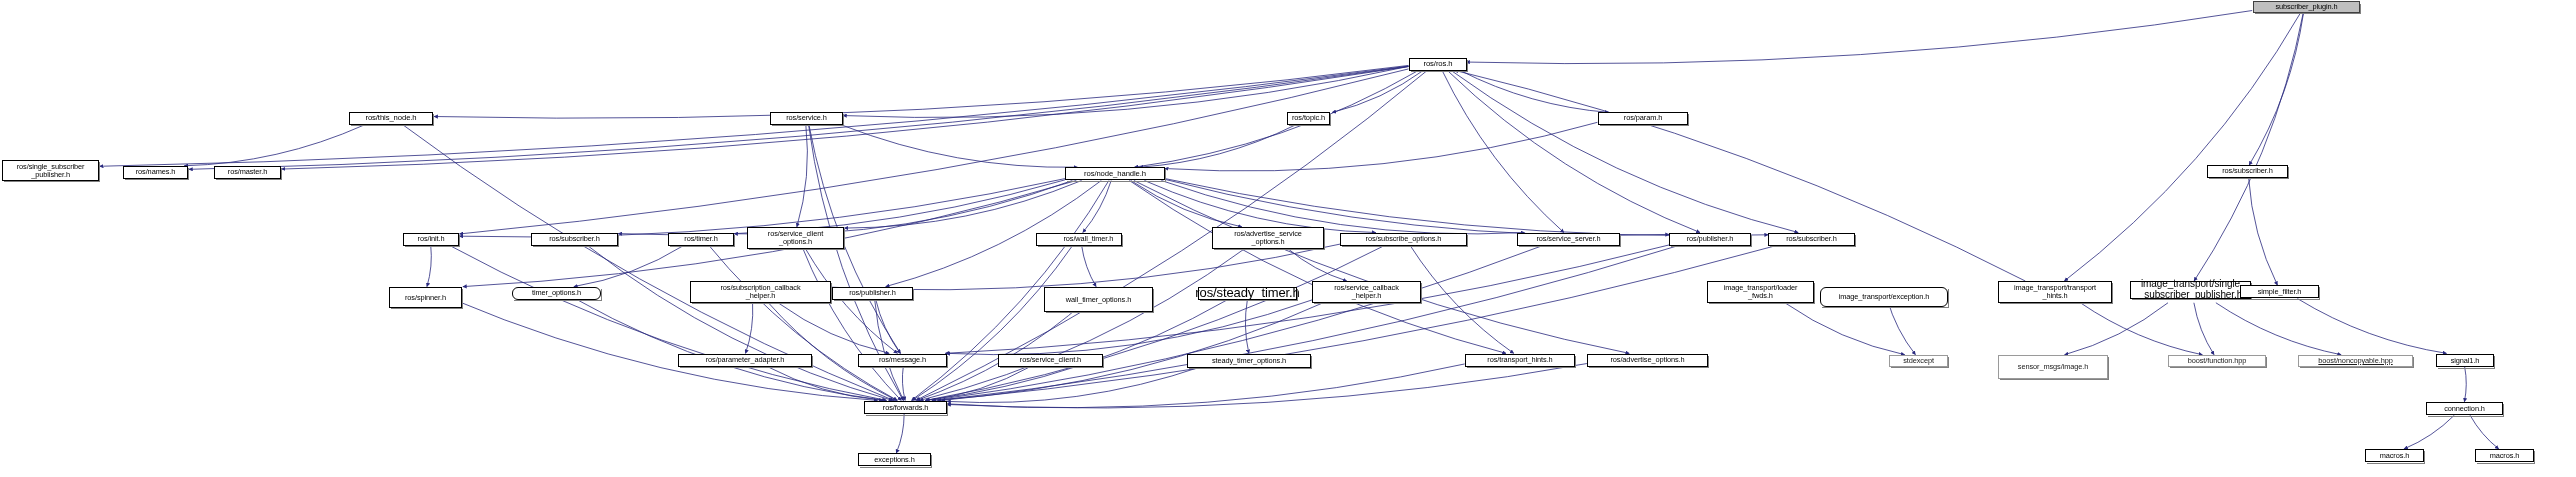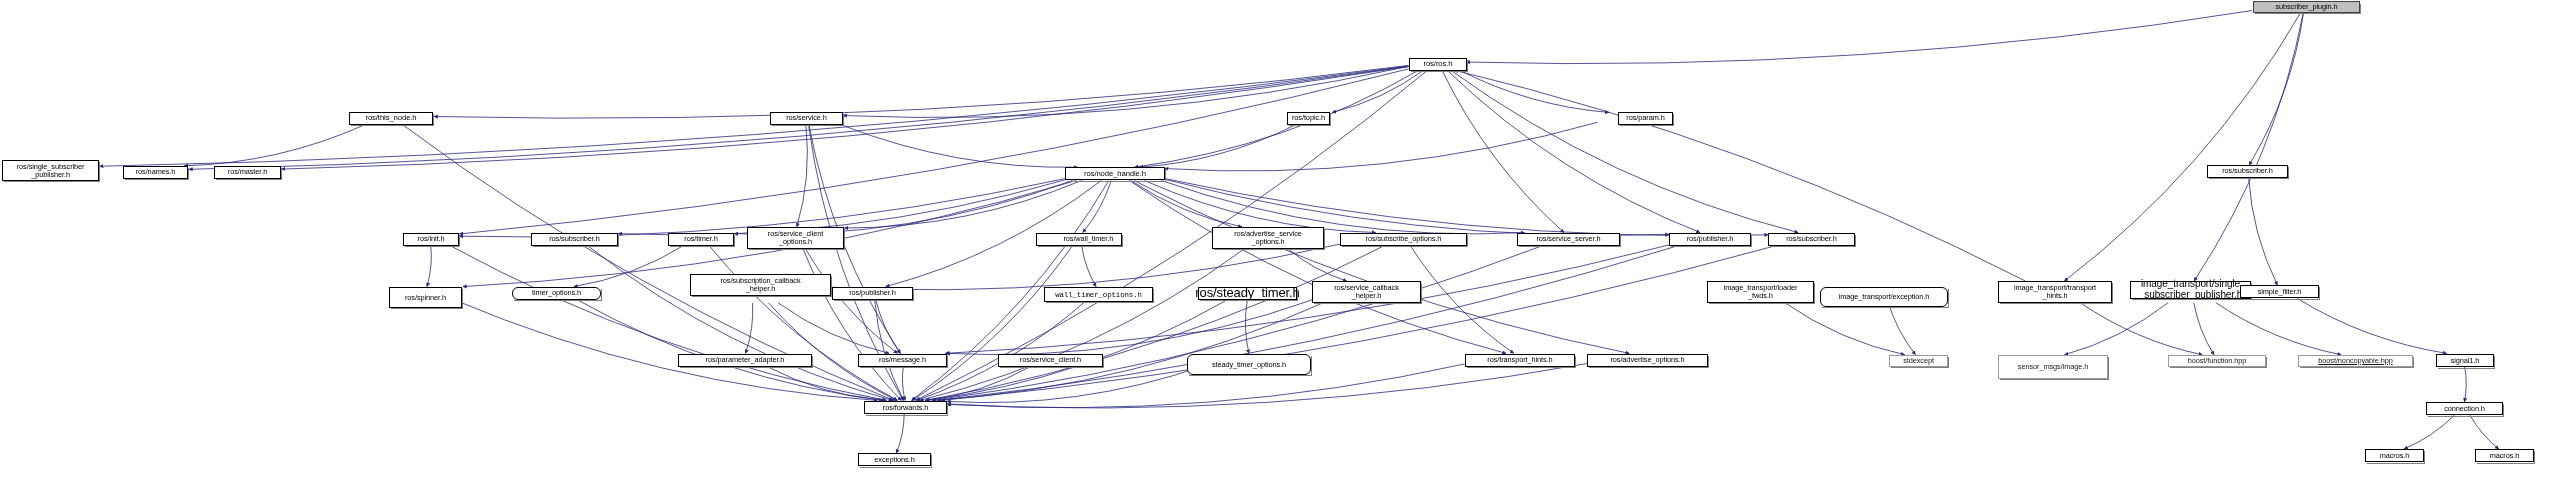--- a/index.html
+++ b/index.html
@@ -142,60 +142,60 @@
         <path d="M 3507.43115942029 522 Q 3512.2 547.0358695652175 3507.06884057971 572" marker-end="url(#arw)"></path>
         <path d="M 3492.820895522388 591 Q 3461.752 622.0925373134329 3421.179104477612 639" marker-end="url(#arw)"></path>
         <path d="M 3515.082089552239 591 Q 3530.748 619.0427462686567 3555.917910447761 639" marker-end="url(#arw)"></path>
       </g>
   </svg>
 <div class="node root" style="left: 2253px; top: 1.4px; width: 107px; height: 11.2px; font-size: 7.4px;">subscriber_plugin.h</div>
     <div class="node" style="left: 1409px; top: 58px; width: 58px; height: 12.7px; font-size: 7.7px; text-align: center;">ros/ros.h</div>
     <div class="node" style="left: 349px; top: 112px; width: 84px; height: 12.7px; font-size: 7.7px;">ros/this_node.h</div>
     <div class="node" style="left: 770px; top: 112px; width: 73px; height: 12.7px; font-size: 7.4px;">ros/service.h</div>
     <div class="node" style="left: 1287px; top: 112px; width: 43px; height: 12.7px; font-size: 7.4px;">ros/topic.h</div>
-    <div class="node" style="left: 1598px; top: 112px; width: 55px; height: 12.7px; font-size: 7.4px; margin-left: 20px;">ros/param.h</div>
+    <div class="node" style="left: 1598px; top: 112px; width: 90px; height: 12.7px; font-size: 7.4px;">ros/param.h</div>
     <div class="node" style="left: 2.1px; top: 160px; width: 97px; height: 21px; font-size: 7.4px;">ros/single_subscriber
 _publisher.h</div>
     <div class="node" style="left: 123px; top: 166px; width: 65px; height: 12.7px; font-size: 7.4px;">ros/names.h</div>
     <div class="node" style="left: 214px; top: 166px; width: 67px; height: 12.7px; font-size: 7.4px;">ros/master.h</div>
     <div class="node" style="left: 1065px; top: 167px; width: 100px; height: 13.4px; font-size: 7.7px;">ros/node_handle.h</div>
     <div class="node" style="left: 2207px; top: 165px; width: 81px; height: 12.7px; font-size: 7.4px;">ros/subscriber.h</div>
     <div class="node" style="left: 403px; top: 233px; width: 56px; height: 12.7px; font-size: 7.4px;">ros/init.h</div>
     <div class="node" style="left: 531px; top: 233px; width: 87px; height: 12.7px; font-size: 7.4px;">ros/subscriber.h</div>
     <div class="node" style="left: 668px; top: 233px; width: 66px; height: 12.7px; font-size: 7.4px;">ros/timer.h</div>
     <div class="node" style="left: 747px; top: 227px; width: 97px; height: 22px; font-size: 7.4px;">ros/service_client
 _options.h</div>
     <div class="node" style="left: 1036px; top: 233px; width: 86px; height: 12.7px; font-size: 7.4px; padding-left: 20px;">ros/wall_timer.h</div>
     <div class="node" style="left: 1212px; top: 227px; width: 112px; height: 22px; font-size: 7.4px;">ros/advertise_service
 _options.h</div>
     <div class="node" style="left: 1340px; top: 233px; width: 127px; height: 12.7px; font-size: 7.4px;">ros/subscribe_options.h</div>
     <div class="node" style="left: 1517px; top: 233px; width: 103px; height: 12.7px; font-size: 7.4px;">ros/service_server.h</div>
     <div class="node" style="left: 1669px; top: 233px; width: 82px; height: 12.7px; font-size: 7.4px;">ros/publisher.h</div>
     <div class="node" style="left: 1768px; top: 233px; width: 87px; height: 12.7px; font-size: 7.4px;">ros/subscriber.h</div>
     <div class="node" style="left: 389px; top: 287px; width: 73px; height: 21px; font-size: 7.4px;">ros/spinner.h</div>
     <div class="node" style="left: 512px; top: 287px; width: 89px; height: 12.7px; font-size: 7.4px; border-radius: 6px;">timer_options.h</div>
-    <div class="node" style="left: 690px; top: 274px; width: 141px; height: 22px; font-size: 7.4px;">ros/subscription_callback
+    <div class="node" style="left: 690px; top: 281px; width: 141px; height: 22px; font-size: 7.4px;">ros/subscription_callback
 _helper.h</div>
     <div class="node" style="left: 832px; top: 287px; width: 81px; height: 12.7px; font-size: 7.4px;">ros/publisher.h</div>
-    <div class="node" style="left: 1044px; top: 287px; width: 109px; height: 15px; font-size: 7.4px; font-family: Liberation Mono, monospace;">wall_timer_options.h</div>
+    <div class="node" style="left: 1044px; top: 287px; width: 109px; height: 25px; font-size: 7.4px;">wall_timer_options.h</div>
     <div class="node" style="left: 1198px; top: 287px; width: 99px; height: 12.7px; font-size: 13px;">ros/steady_timer.h</div>
     <div class="node" style="left: 1312px; top: 281px; width: 109px; height: 22px; font-size: 7.4px;">ros/service_callback
 _helper.h</div>
     <div class="node" style="left: 1707px; top: 281px; width: 107px; height: 22px; font-size: 7.4px;">image_transport/loader
 _fwds.h</div>
     <div class="node" style="left: 1820px; top: 287px; width: 128px; height: 20px; font-size: 7.4px; border-radius: 6px;">image_transport/exception.h</div>
     <div class="node" style="left: 1998px; top: 281px; width: 114px; height: 22px; font-size: 7.4px;">image_transport/transport
 _hints.h</div>
     <div class="node" style="left: 2130px; top: 281px; width: 121px; height: 18px; font-size: 10px;">image_transport/single
 _subscriber_publisher.h</div>
     <div class="node" style="left: 2240px; top: 285px; width: 79px; height: 13.4px; font-size: 7.4px;">simple_filter.h</div>
     <div class="node" style="left: 678px; top: 354px; width: 134px; height: 12.7px; font-size: 7.4px;">ros/parameter_adapter.h</div>
     <div class="node" style="left: 858px; top: 354px; width: 89px; height: 12.7px; font-size: 7.4px;">ros/message.h</div>
     <div class="node" style="left: 998px; top: 354px; width: 105px; height: 12.7px; font-size: 7.4px;">ros/service_client.h</div>
-    <div class="node" style="left: 1187px; top: 354px; width: 124px; height: 21px; font-size: 7.4px; border-radius: 6px;">steady_timer_options.h</div>
+    <div class="node" style="left: 1187px; top: 354px; width: 124px; height: 14px; font-size: 7.4px;">steady_timer_options.h</div>
     <div class="node" style="left: 1465px; top: 354px; width: 110px; height: 12.7px; font-size: 7.4px;">ros/transport_hints.h</div>
     <div class="node" style="left: 1587px; top: 354px; width: 121px; height: 12.7px; font-size: 7.4px;">ros/advertise_options.h</div>
     <div class="node ext" style="left: 1889px; top: 355px; width: 59px; height: 12px; font-size: 7.4px;">stdexcept</div>
     <div class="node ext" style="left: 1998px; top: 355px; width: 110px; height: 24px; font-size: 7.4px;">sensor_msgs/image.h</div>
     <div class="node ext" style="left: 2168px; top: 355px; width: 98px; height: 12px; font-size: 7.4px;">boost/function.hpp</div>
     <div class="node ext" style="left: 2298px; top: 355px; width: 115px; height: 12px; font-size: 7.4px; text-decoration: underline;">boost/noncopyable.hpp</div>
     <div class="node" style="left: 2436px; top: 354px; width: 58px; height: 13.4px; font-size: 7.4px;">signal1.h</div>
     <div class="node" style="left: 2426px; top: 402px; width: 77px; height: 13.4px; font-size: 7.4px;">connection.h</div>
     <div class="node" style="left: 864px; top: 401px; width: 83px; height: 13.4px; font-size: 7.4px;">ros/forwards.h</div>
     <div class="node" style="left: 2365px; top: 449px; width: 59px; height: 13.4px; font-size: 7.4px;">macros.h</div>

